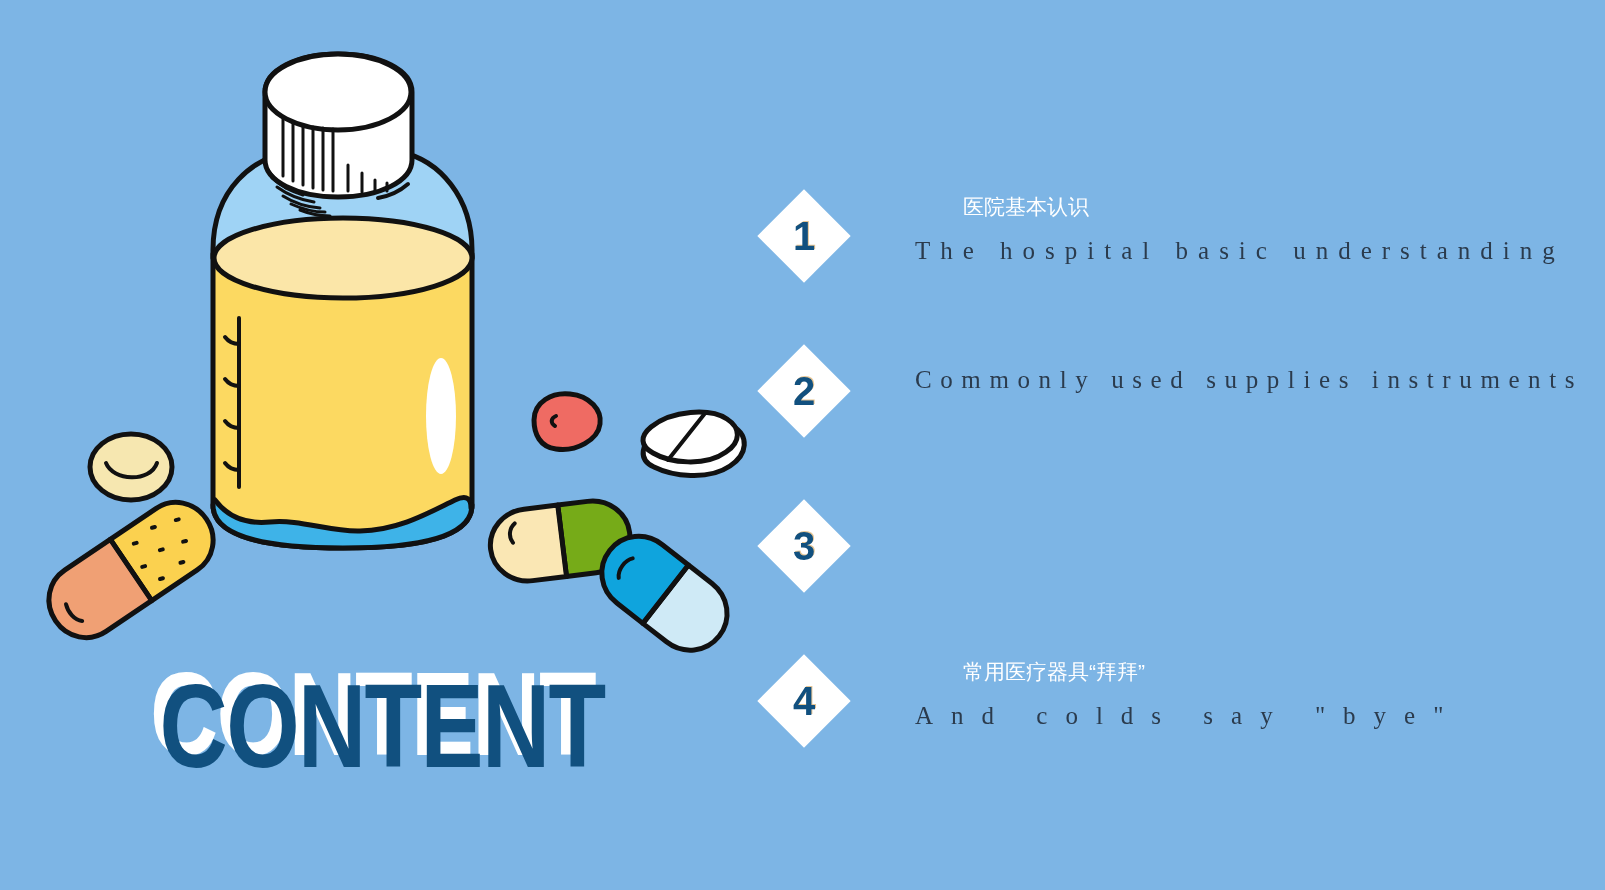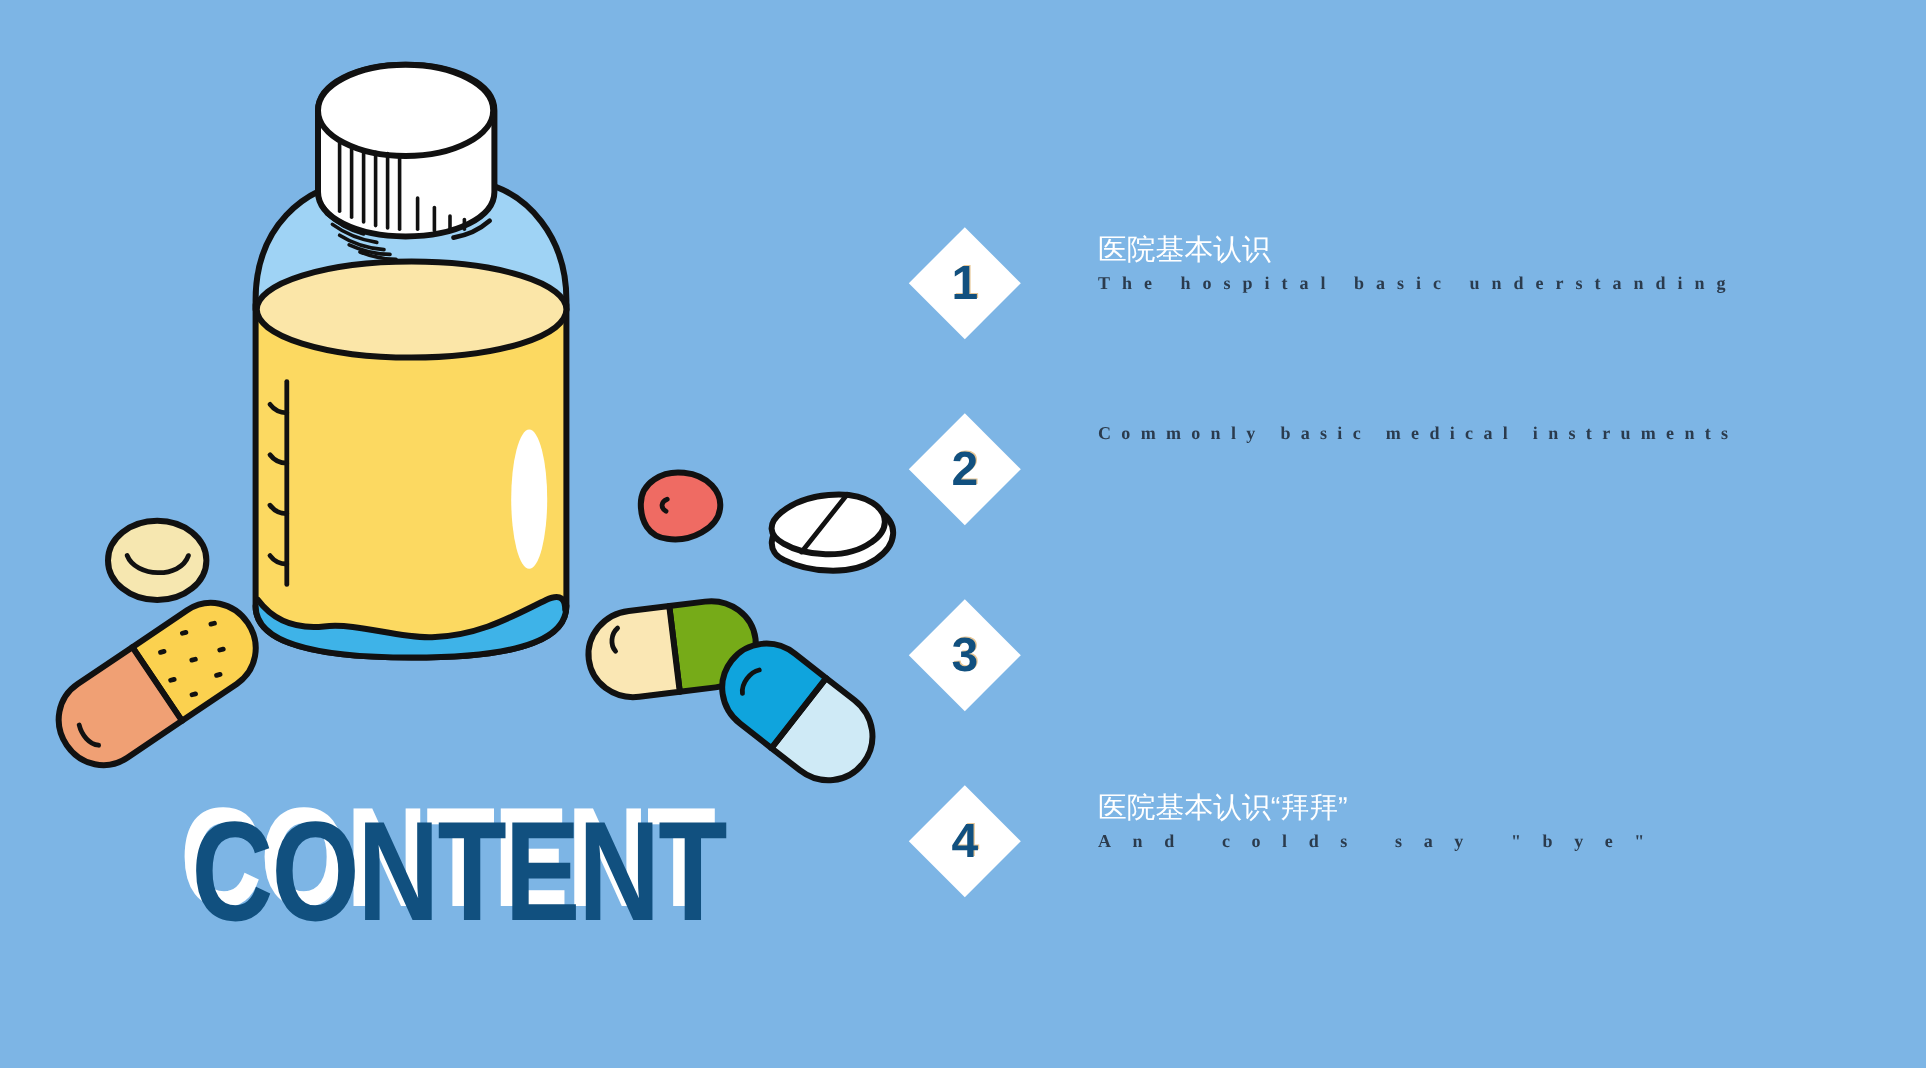--- a/index.html
+++ b/index.html
@@ -79,32 +79,33 @@
   }
   .agenda-text {
     position: absolute;
     left: 155px;
     top: 2px;
     width: 660px;
   }
   .agenda-cn {
     color: #ffffff;
     font-family: "Liberation Sans", "DejaVu Sans", sans-serif;
-    font-size: 24px;
+    font-size: 21px;
     font-weight: 400;
     line-height: 1.25;
     letter-spacing: 0px;
     white-space: nowrap;
+    margin-left: 48px;
   }
   .agenda-en {
-    margin-top: 4px;
+    margin-top: 16px;
     color: #2b3b4d;
     font-family: "Liberation Serif", "DejaVu Serif", serif;
-    font-size: 15px;
-    font-weight: 700;
+    font-size: 25px;
+    font-weight: 400;
     line-height: 1.2;
     white-space: nowrap;
     text-align: justify;
   }
   .agenda-en-1 { letter-spacing: 10.0px; }
   .agenda-en-2 { letter-spacing: 8.6px; }
   .agenda-en-3 { letter-spacing: 11.4px; }
   .agenda-en-4 { letter-spacing: 18.0px; }
 </style>
 </head>
@@ -281,39 +282,39 @@
         <div class="agenda-en agenda-en-1">The hospital basic understanding</div>
       </div>
     </div>
 
     <div class="agenda-row">
       <div class="diamond">
         <div class="diamond-shape"></div>
         <div class="diamond-num">2</div>
       </div>
       <div class="agenda-text">
-        <div class="agenda-en agenda-en-2">Commonly basic medical instruments</div>
+        <div class="agenda-en agenda-en-2">Commonly used supplies instruments</div>
       </div>
     </div>
 
     <div class="agenda-row">
       <div class="diamond">
         <div class="diamond-shape"></div>
         <div class="diamond-num">3</div>
       </div>
       <div class="agenda-text">
       </div>
     </div>
 
     <div class="agenda-row">
       <div class="diamond">
         <div class="diamond-shape"></div>
         <div class="diamond-num">4</div>
       </div>
       <div class="agenda-text">
-        <div class="agenda-cn">医院基本认识“拜拜”</div>
+        <div class="agenda-cn">常用医疗器具“拜拜”</div>
         <div class="agenda-en agenda-en-4">And colds say "bye"</div>
       </div>
     </div>
 
   </div>
 
 </div>
 
 </body></html>

